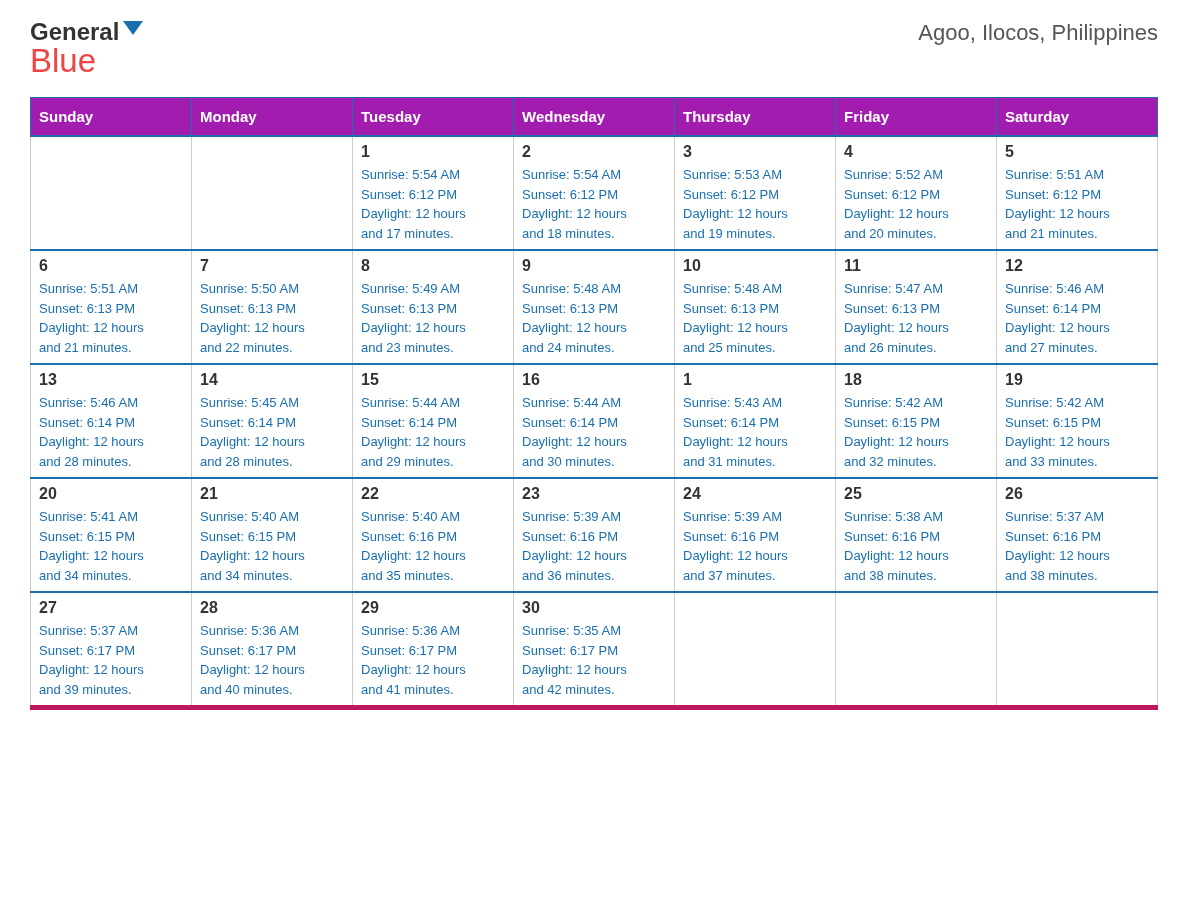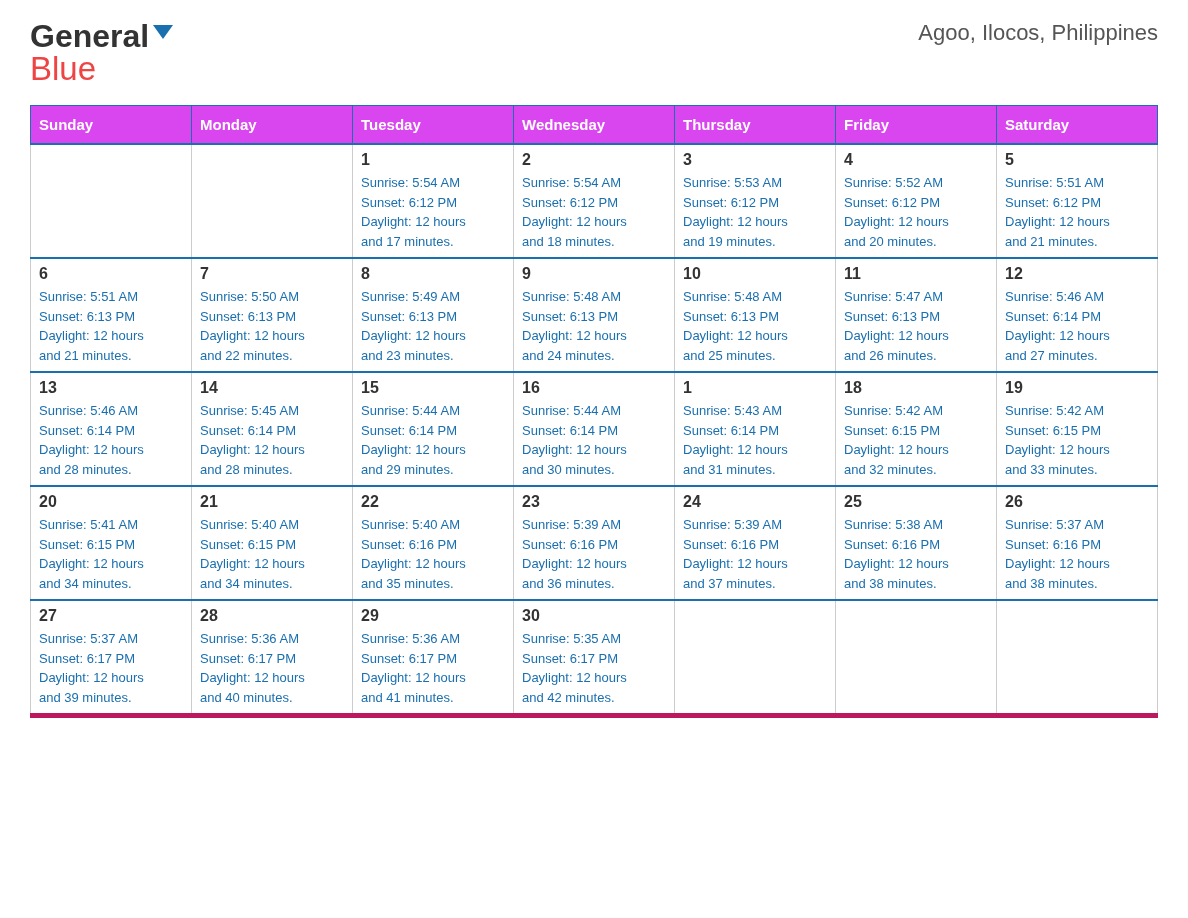--- a/index.html
+++ b/index.html
@@ -16,21 +16,21 @@
       justify-content: space-between;
       align-items: flex-start;
       margin-bottom: 20px;
     }
     .logo {
       display: flex;
       flex-direction: column;
       align-items: flex-start;
     }
     .logo-text-general {
-      font-size: 32px;
+      font-size: 24px;
       font-weight: bold;
       color: #333;
       line-height: 1;
     }
     .logo-text-blue {
       font-size: 33px;
       font-weight: normal;
       color: #ef4444;
       line-height: 1;
     }
@@ -62,21 +62,21 @@
     .title-block h2 {
       font-size: 22px;
       font-weight: normal;
       color: #555;
     }
     .calendar {
       width: 100%;
       border-collapse: collapse;
     }
     .calendar th {
-      background-color: #d946ef;
+      background-color: #a21caf;
       color: #fff;
       padding: 10px 8px;
       text-align: left;
       font-size: 15px;
       font-weight: bold;
       border: 1px solid #1a6faf;
     }
     .calendar td {
       border: 1px solid #ccc;
       border-top: 2px solid #1a6faf;

